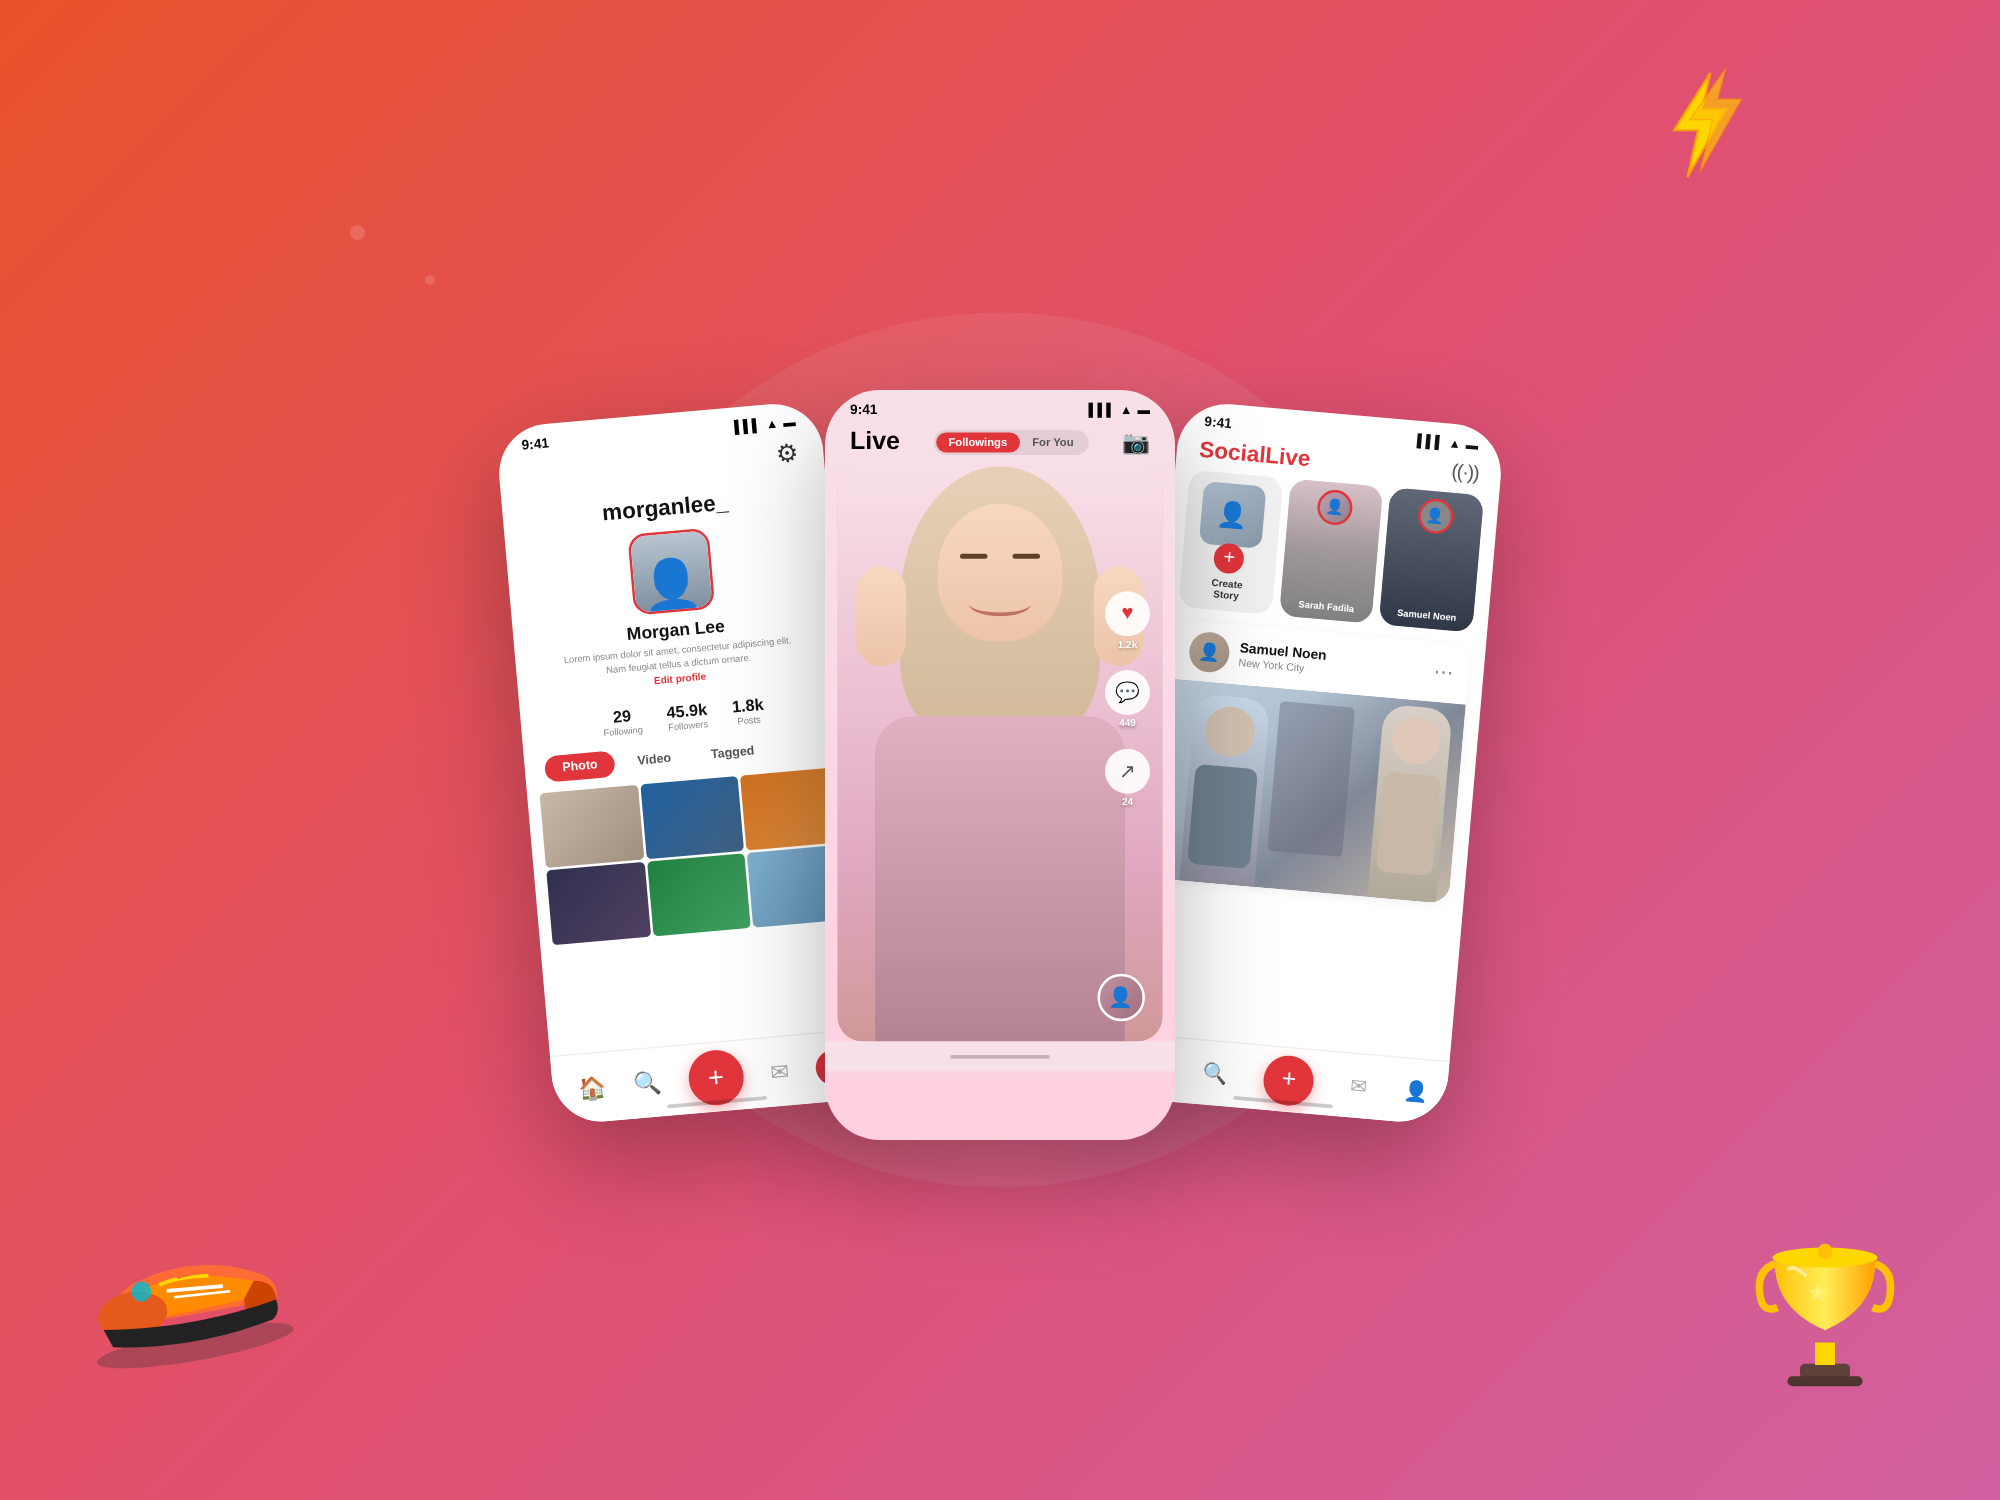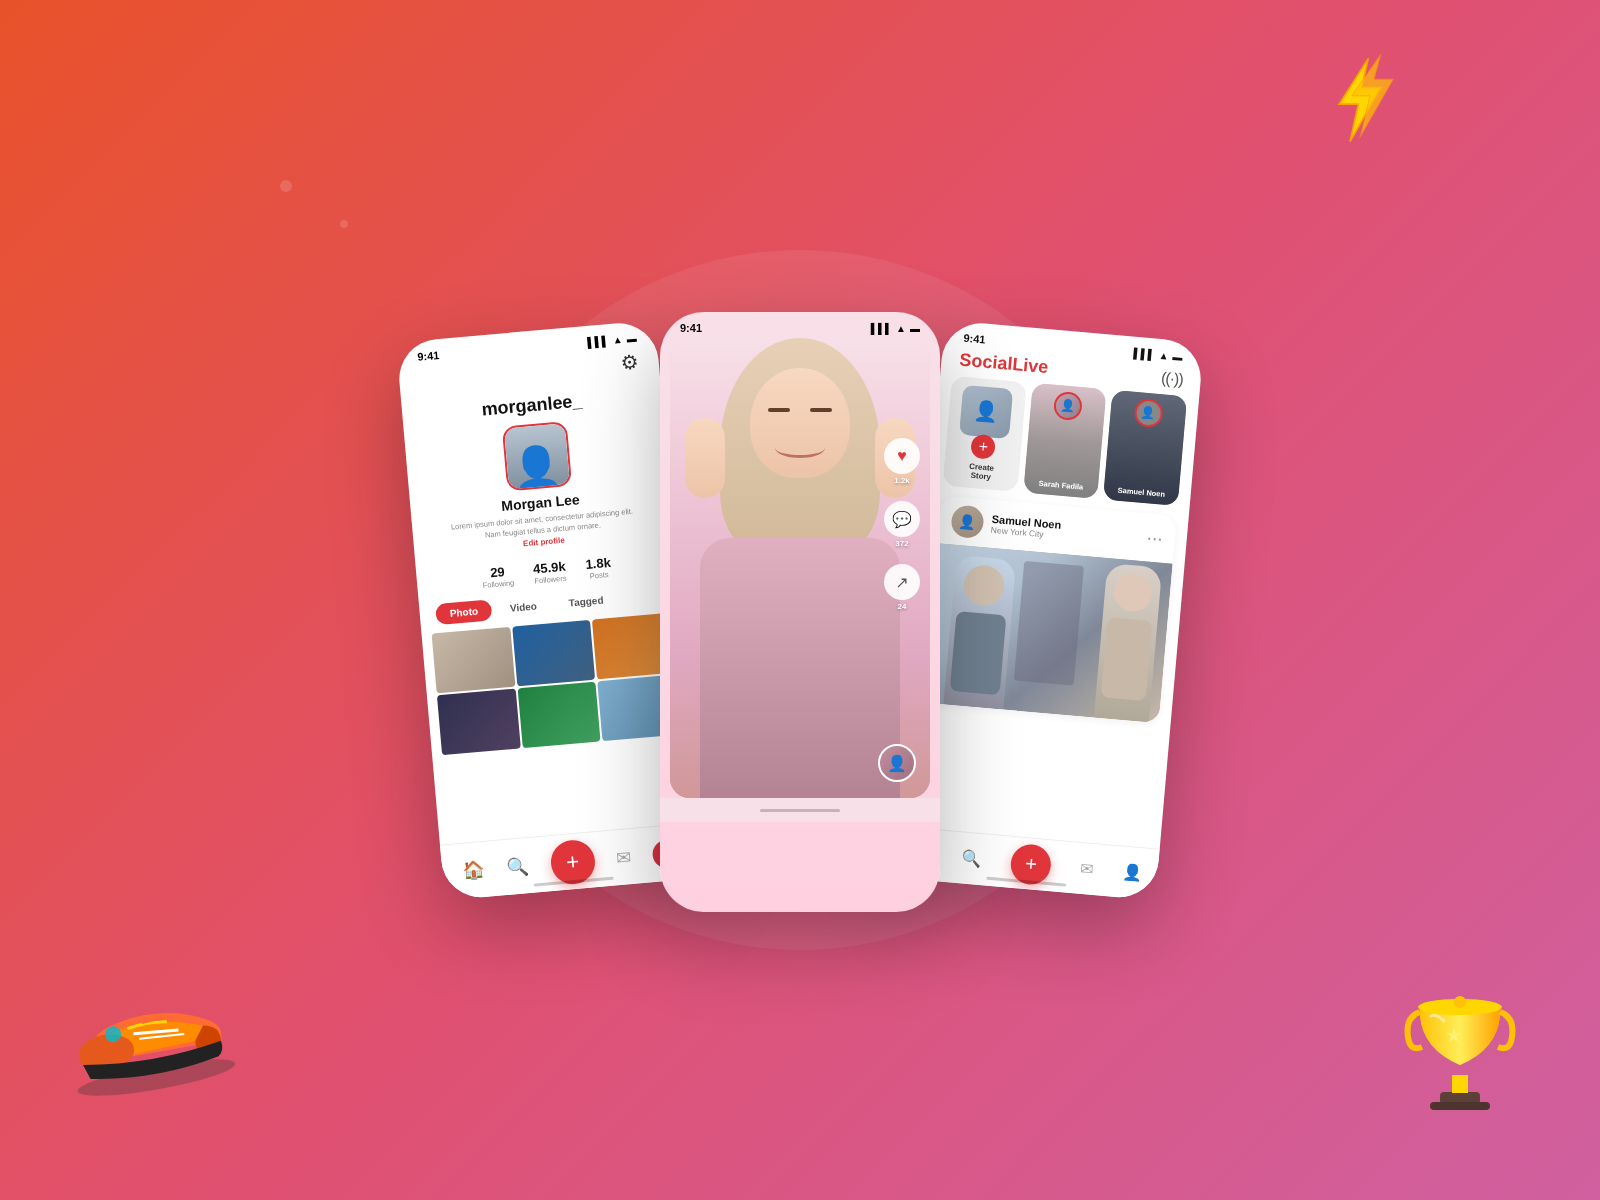--- a/index.html
+++ b/index.html
@@ -689,20 +689,28 @@
   <div class="phone phone-middle">
     <div class="status-bar middle-status">
       <span>9:41</span>
       <div class="status-icons">
         <span>▌▌▌</span>
         <span>▲</span>
         <span>▬</span>
       </div>
     </div>
 
+    <div class="middle-header">
+      <span class="live-label">Live</span>
+      <div class="live-tabs">
+        <span class="live-tab-active">Followings</span>
+        <span class="live-tab-inactive">For You</span>
+      </div>
+      <span class="camera-icon">📷</span>
+    </div>
 
     <div class="middle-video-area">
 
       <div class="woman-img">
 
         <div style="position:absolute;inset:0;background:linear-gradient(180deg, #f8e0e8 0%, #efc8d8 30%, #e0a8c0 70%, #d09898 100%);"></div>
 
         <div style="position:absolute;top:0;left:50%;transform:translateX(-50%);width:260px;height:460px;">
 
           <div style="position:absolute;top:0;left:50%;transform:translateX(-50%);width:160px;height:220px;background:linear-gradient(180deg,#e8d0b8,#d0b898);border-radius:50% 50% 30% 30%;"></div>
@@ -726,21 +734,21 @@
         <div class="interact-btn">
           <div class="interact-icon-wrap">
             <span style="color:#e0353b;">♥</span>
           </div>
           <span class="interact-count">1.2k</span>
         </div>
         <div class="interact-btn">
           <div class="interact-icon-wrap">
             <span style="color:#555;">💬</span>
           </div>
-          <span class="interact-count">372</span>
+          <span class="interact-count">449</span>
         </div>
         <div class="interact-btn">
           <div class="interact-icon-wrap">
             <span style="color:#555;">↗</span>
           </div>
           <span class="interact-count">24</span>
         </div>
       </div>
 
       <div class="bottom-avatar-strip">

